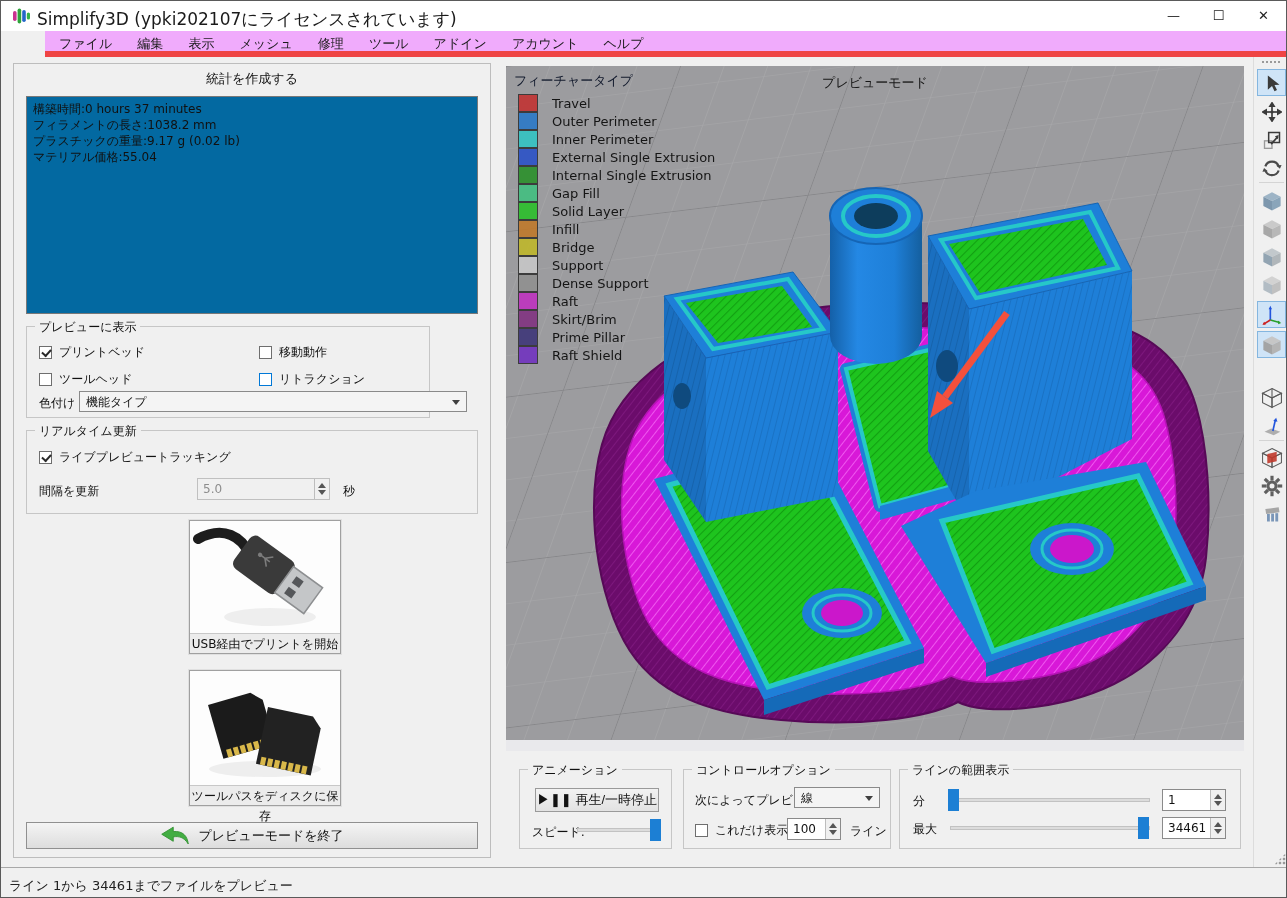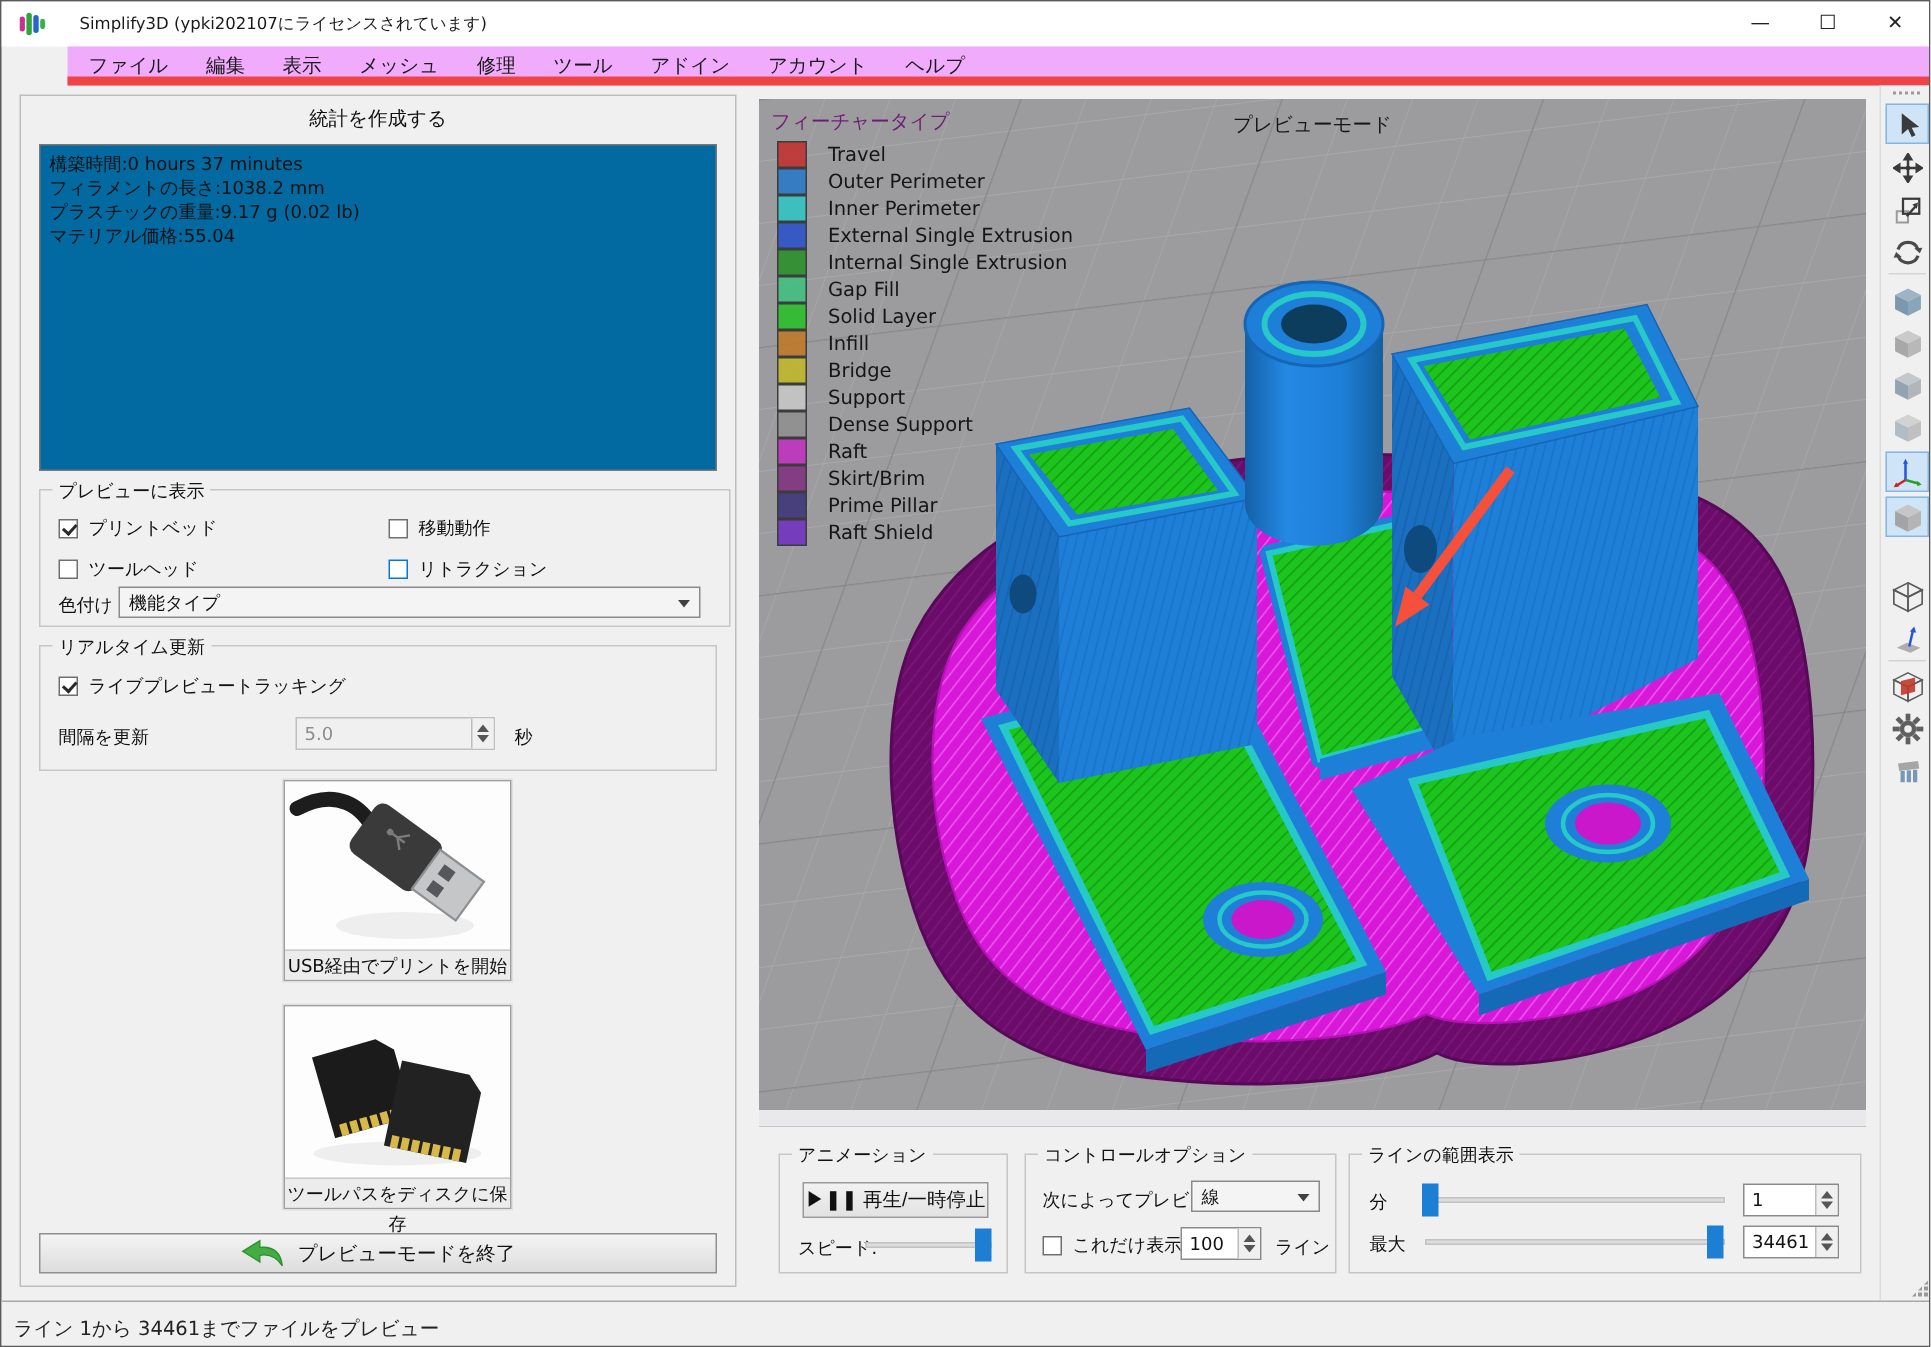--- a/index.html
+++ b/index.html
@@ -2,21 +2,21 @@
 <html><head>
 <meta charset="utf-8">
 <style>
   * { margin:0; padding:0; box-sizing:border-box; }
   html,body { width:1287px; height:898px; font-family:"DejaVu Sans","Liberation Sans",sans-serif; }
   #win { position:relative; width:1287px; height:898px; background:#f0f0f0; border:1px solid #5a5a5a; overflow:hidden; }
 
   
   #titlebar { position:absolute; left:0; top:0; width:100%; height:30px; background:#ffffff; }
   #appicon { position:absolute; left:12px; top:7px; width:18px; height:16px; }
-  #apptitle { position:absolute; left:52px; top:7px; font-size:11px; color:#1a1a1a; }
+  #apptitle { position:absolute; left:36px; top:7px; font-size:17px; color:#1a1a1a; }
   .winctl { position:absolute; top:0; width:45px; height:30px; text-align:center; line-height:30px; font-size:13px; color:#222; }
   #menubar { position:absolute; left:0; top:30px; width:100%; height:26px; background:#f0abfc; border-bottom:6px solid #ef4444;margin-left:44px; }
   .menuitem { display:inline-block; padding:4px 10px; font-size:13px; color:#1a1a1a; }
 
   
   #leftpanel { position:absolute; left:12px; top:62px; width:478px; height:795px; background:#f0f0f0; border:1px solid #bdbdbd;padding-left:32px; }
   #statshdr { position:absolute; left:0; top:6px; width:100%; text-align:center; font-size:13px; color:#111; }
   #statsbox { position:absolute; left:12px; top:32px; width:452px; height:218px; background:#0369a1; border:1px solid #787878; padding:4px 6px; font-size:12px; color:#111; line-height:16px; }
   .grp { position:absolute; border:1px solid #c6c6c6; }
   .grp > .grptitle { position:absolute; left:8px; top:-8px; background:#f0f0f0; padding:0 4px; font-size:12px; color:#111; }
@@ -36,21 +36,21 @@
   .spin.disabled .val { color:#8d8d8d; }
   .lbl { position:absolute; font-size:12px; color:#111; }
 
   .imgbtn { position:absolute; left:175px; width:152px; border:1px solid #a0a0a0; background:#ffffff; box-shadow:0 0 0 1px #e0e0e0; }
   .imgbtn .caption { position:absolute; left:0; bottom:0; width:100%; height:20px; background:#ececec; border-top:1px solid #c8c8c8; text-align:center; font-size:12px; line-height:20px; color:#111; }
   #exitbtn { position:absolute; left:12px; top:758px; width:452px; height:27px; background:linear-gradient(#f4f4f4,#dddddd); border:1px solid #909090; font-size:13px; color:#111; display:flex; align-items:center; justify-content:center; gap:8px; }
 
   
   #viewport { position:absolute; left:505px; top:65px; width:738px; height:685px; background:#9c9c9f; overflow:hidden; }
   #vplegend { position:absolute; left:8px; top:6px; }
-  #vplegend .ltitle { font-size:13px; color:#701a75; margin-bottom:4px; }
+  #vplegend .ltitle { font-size:13px; color:#0f172a; margin-bottom:4px; }
   .lgrow { position:absolute; left:4px; display:flex; align-items:center; }
   .lgrow .sw { width:20px; height:18px; border:1px solid #2f2f2f; opacity:.88; flex:none; }
   .lgrow .lt { margin-left:14px; font-size:13px; color:#151515; white-space:nowrap; }
   #vpmode { position:absolute; left:0; top:8px; width:100%; text-align:center; font-size:13px; color:#151515; }
   #toolheadpos { position:absolute; left:10px; top:606px; font-size:13px; color:#151515; line-height:23px; }
 
   
   .slider { position:absolute; height:4px; background:#dcdcdc; border:1px solid #c2c2c2; }
   .shandle { position:absolute; width:11px; height:22px; background:#1c7fd4; }
   .btn { background:linear-gradient(#f2f2f2,#e2e2e2); border:1px solid #9a9a9a; font-size:13px; color:#111; text-align:center; }
@@ -99,21 +99,21 @@
 
   <div id="leftpanel">
     <div id="statshdr">統計を作成する</div>
     <div id="statsbox">
       <div>構築時間:0 hours 37 minutes</div>
       <div>フィラメントの長さ:1038.2 mm</div>
       <div>プラスチックの重量:9.17 g (0.02 lb)</div>
       <div>マテリアル価格:55.04</div>
     </div>
 
-    <div class="grp" style="left:12px; top:262px; width:461px; height:92px;">
+    <div class="grp" style="left:12px; top:262px; width:404px; height:92px;">
       <span class="grptitle">プレビューに表示</span>
       <div class="cbrow" style="left:12px; top:17px;">
         <span class="cb checked"></span>
         <span>プリントベッド</span>
       </div>
       <div class="cbrow" style="left:232px; top:17px;">
         <span class="cb"></span>
         <span>移動動作</span>
       </div>
       <div class="cbrow" style="left:12px; top:44px;">

